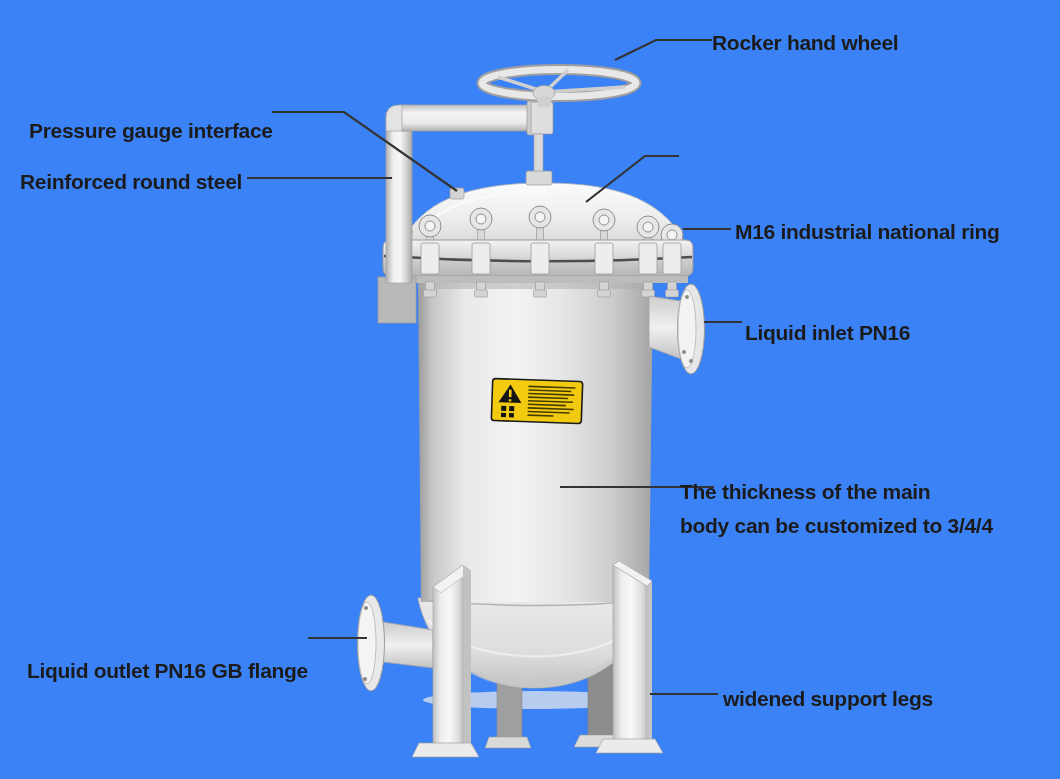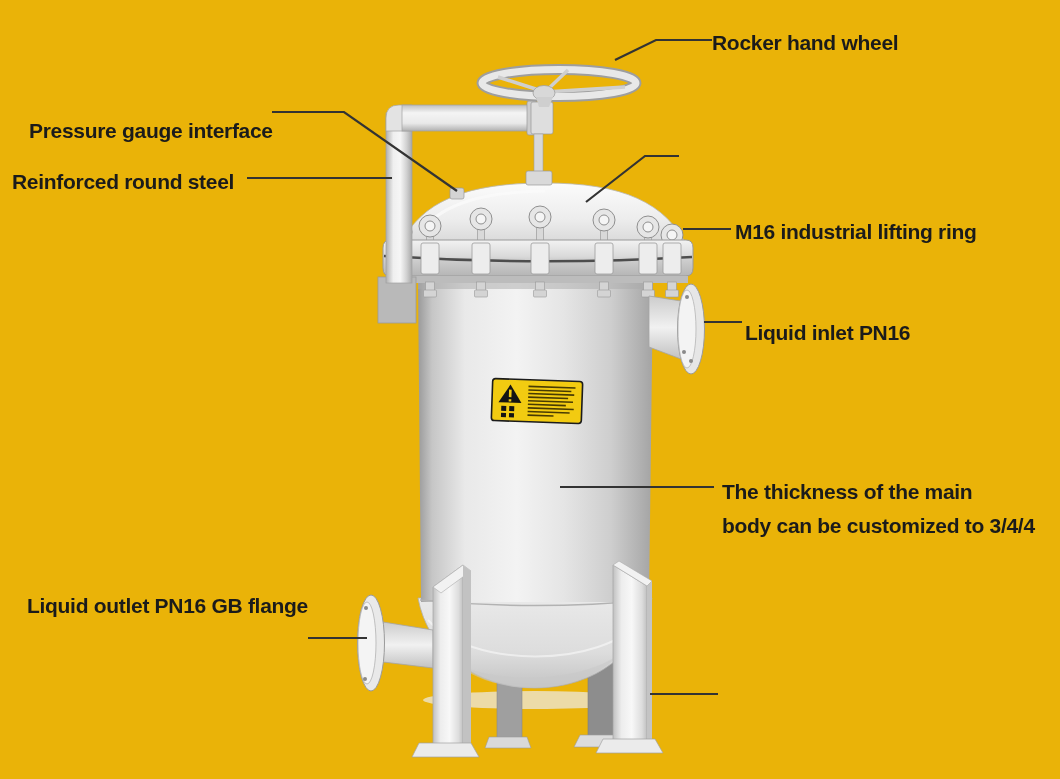--- a/index.html
+++ b/index.html
@@ -1,19 +1,19 @@
 <!DOCTYPE html>
 <html><head>
 <meta charset="utf-8">
 <style>
   html,body{margin:0;padding:0;background:#ffffff;}
   .canvas{
     position:relative;
     width:1060px;height:779px;
-    background:#eab308;
+    background:#3b82f6;
     overflow:hidden;
     font-family:"Liberation Sans", sans-serif;
   }
   .art{position:absolute;left:0;top:0;width:1060px;height:779px;}
   .label{
     position:absolute;
     font-weight:700;
     font-size:21px;
     letter-spacing:-0.3px;
     color:#1b1b1b;
@@ -269,32 +269,33 @@
       <polyline points="714,487 560,487"></polyline>
       <polyline points="308,638 367,638"></polyline>
       <polyline points="718,694 650,694"></polyline>
     </g>
   </svg>
 
   <div class="label" style="left:712px;top:26px">Rocker hand wheel</div>
 
   <div class="label" style="left:29px;top:114px">Pressure gauge interface</div>
 
-  <div class="label" style="left:12px;top:165px">Reinforced round steel</div>
-
-
-  <div class="label" style="left:735px;top:215px">M16 industrial lifting ring</div>
+  <div class="label" style="left:20px;top:165px">Reinforced round steel</div>
+
+
+  <div class="label" style="left:735px;top:215px">M16 industrial national ring</div>
 
   <div class="label" style="left:745px;top:316px">
     <span class="ln">Liquid inlet PN16</span>
   </div>
 
-  <div class="label" style="left:722px;top:475px">
+  <div class="label" style="left:680px;top:475px">
     <span class="ln">The thickness of the main</span>
     <span class="ln">body can be customized to 3/4/4</span>
   </div>
 
-  <div class="label" style="left:27px;top:589px">Liquid outlet PN16 GB flange</div>
+  <div class="label" style="left:27px;top:654px">Liquid outlet PN16 GB flange</div>
 
   <div class="label" style="left:723px;top:682px">
+    <span class="ln">widened support legs</span>
   </div>
 
 </div>
 
 </body></html>

